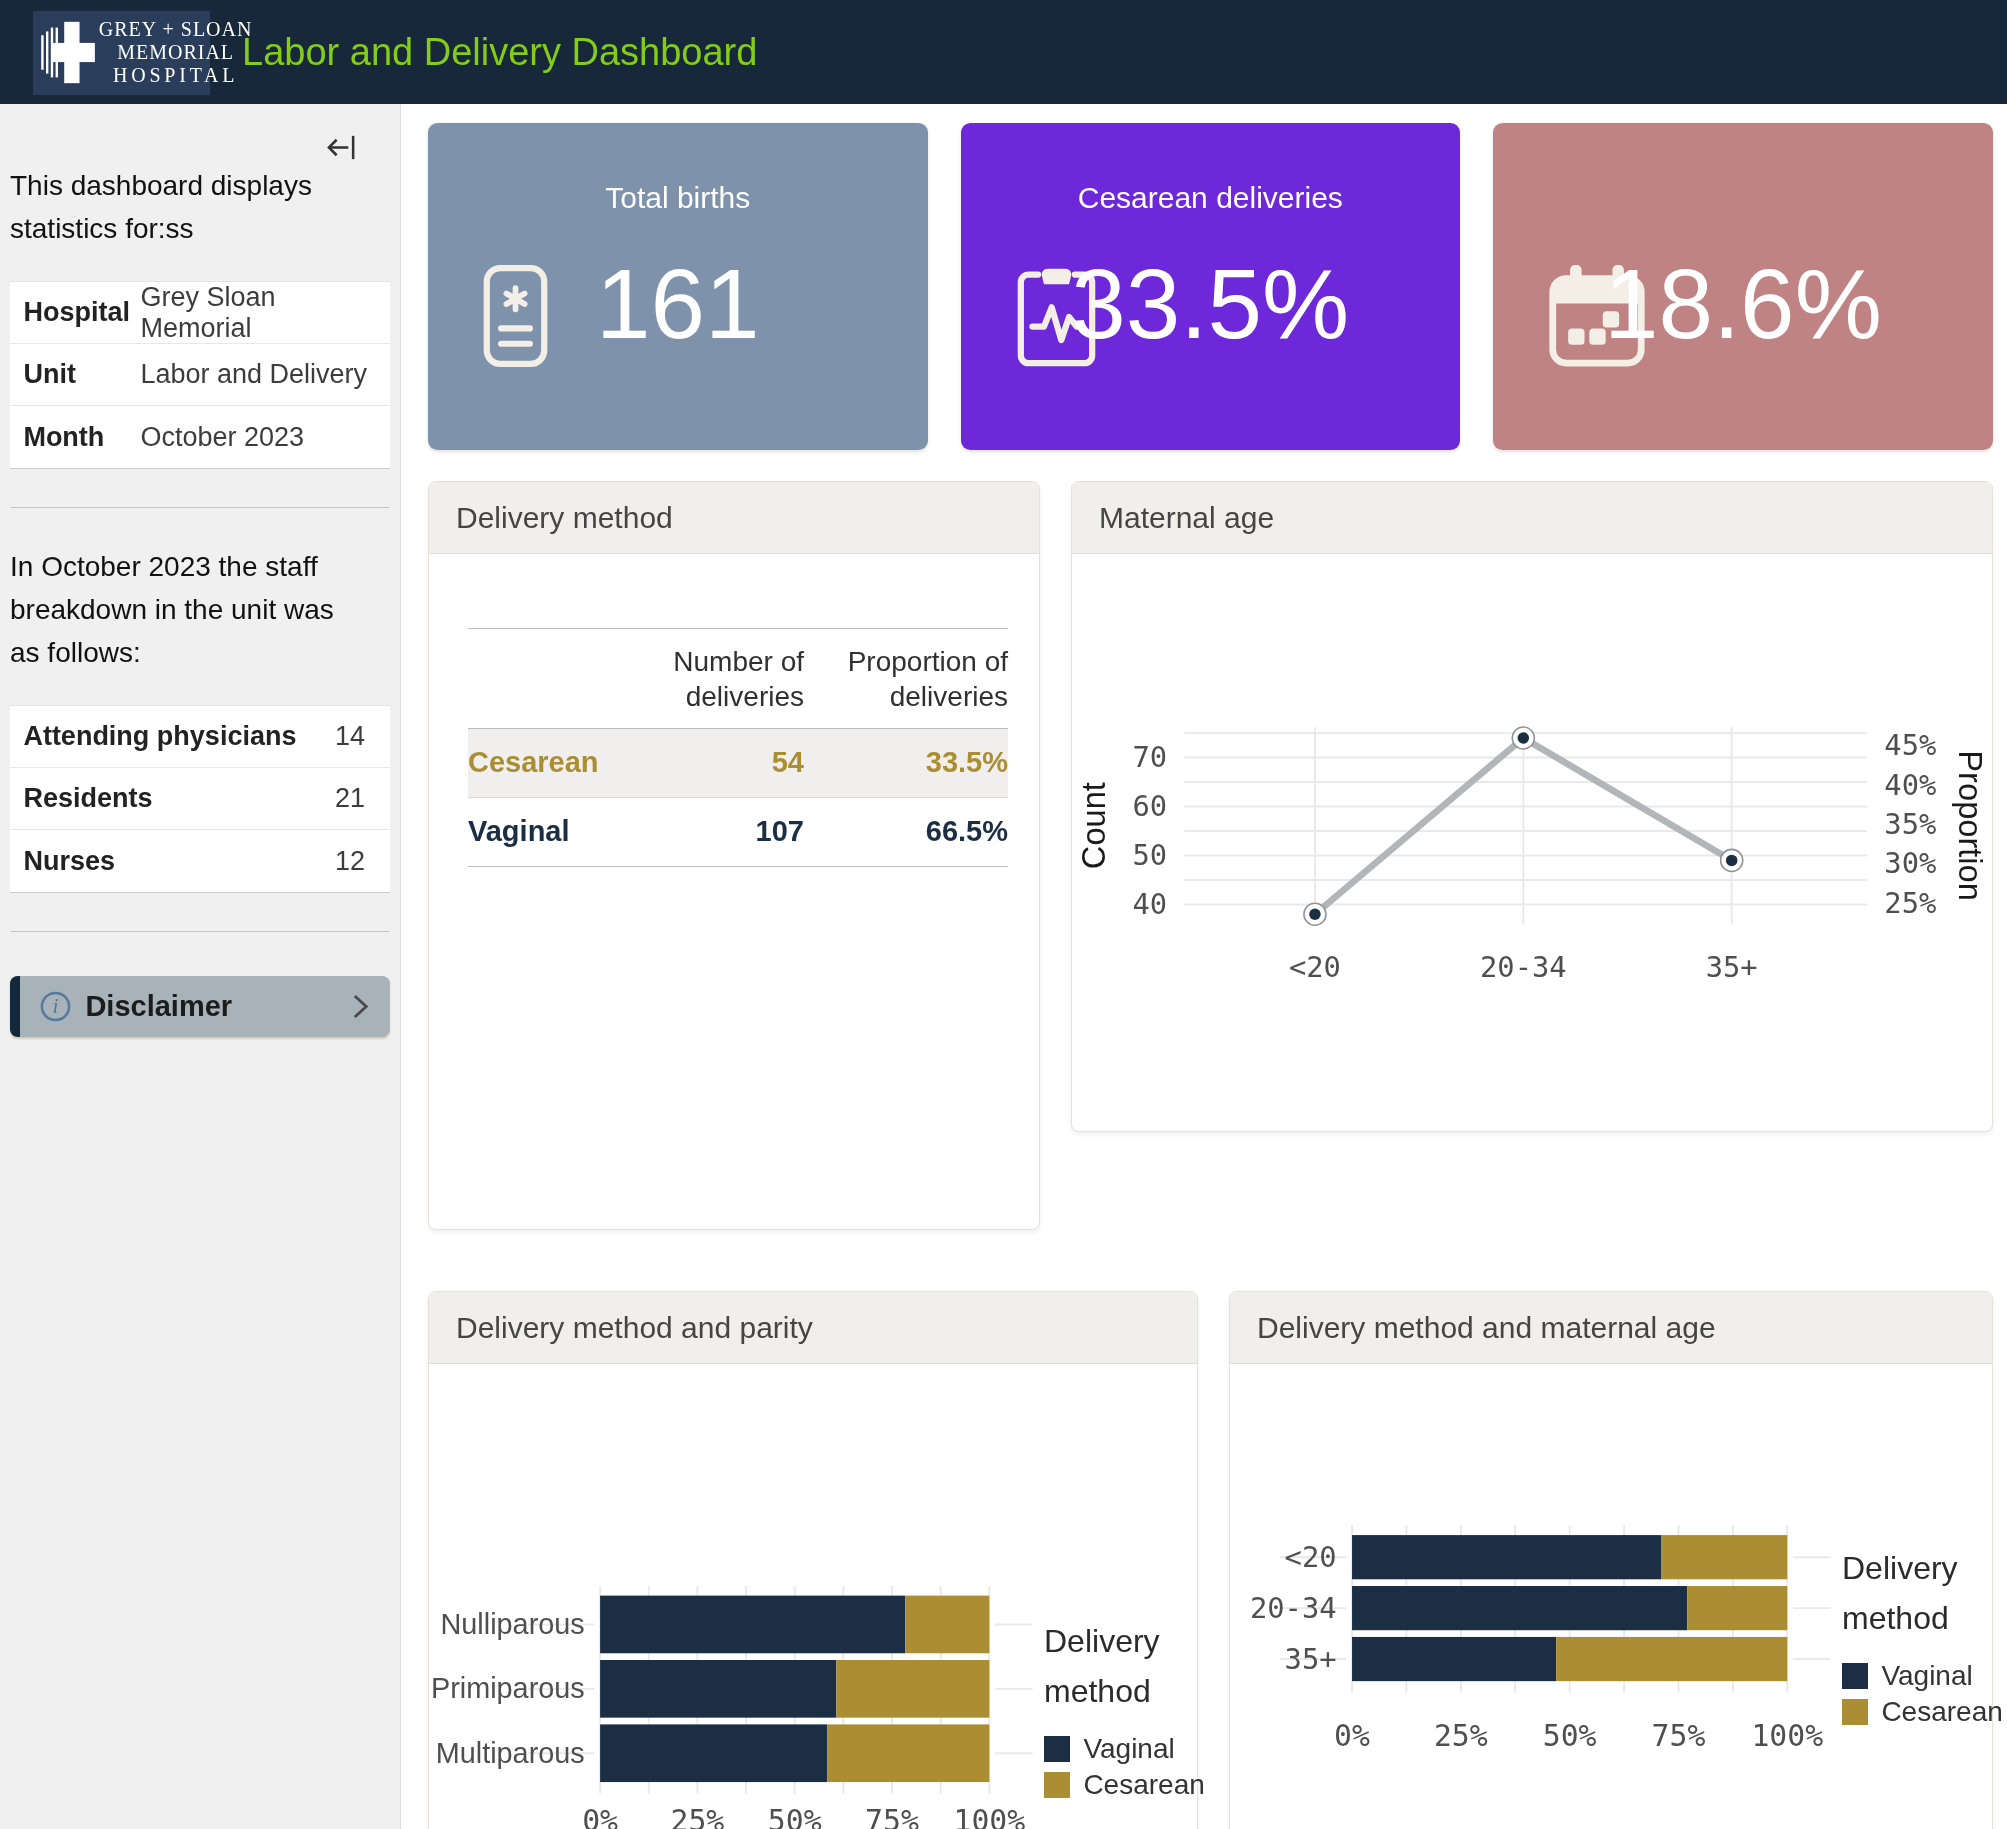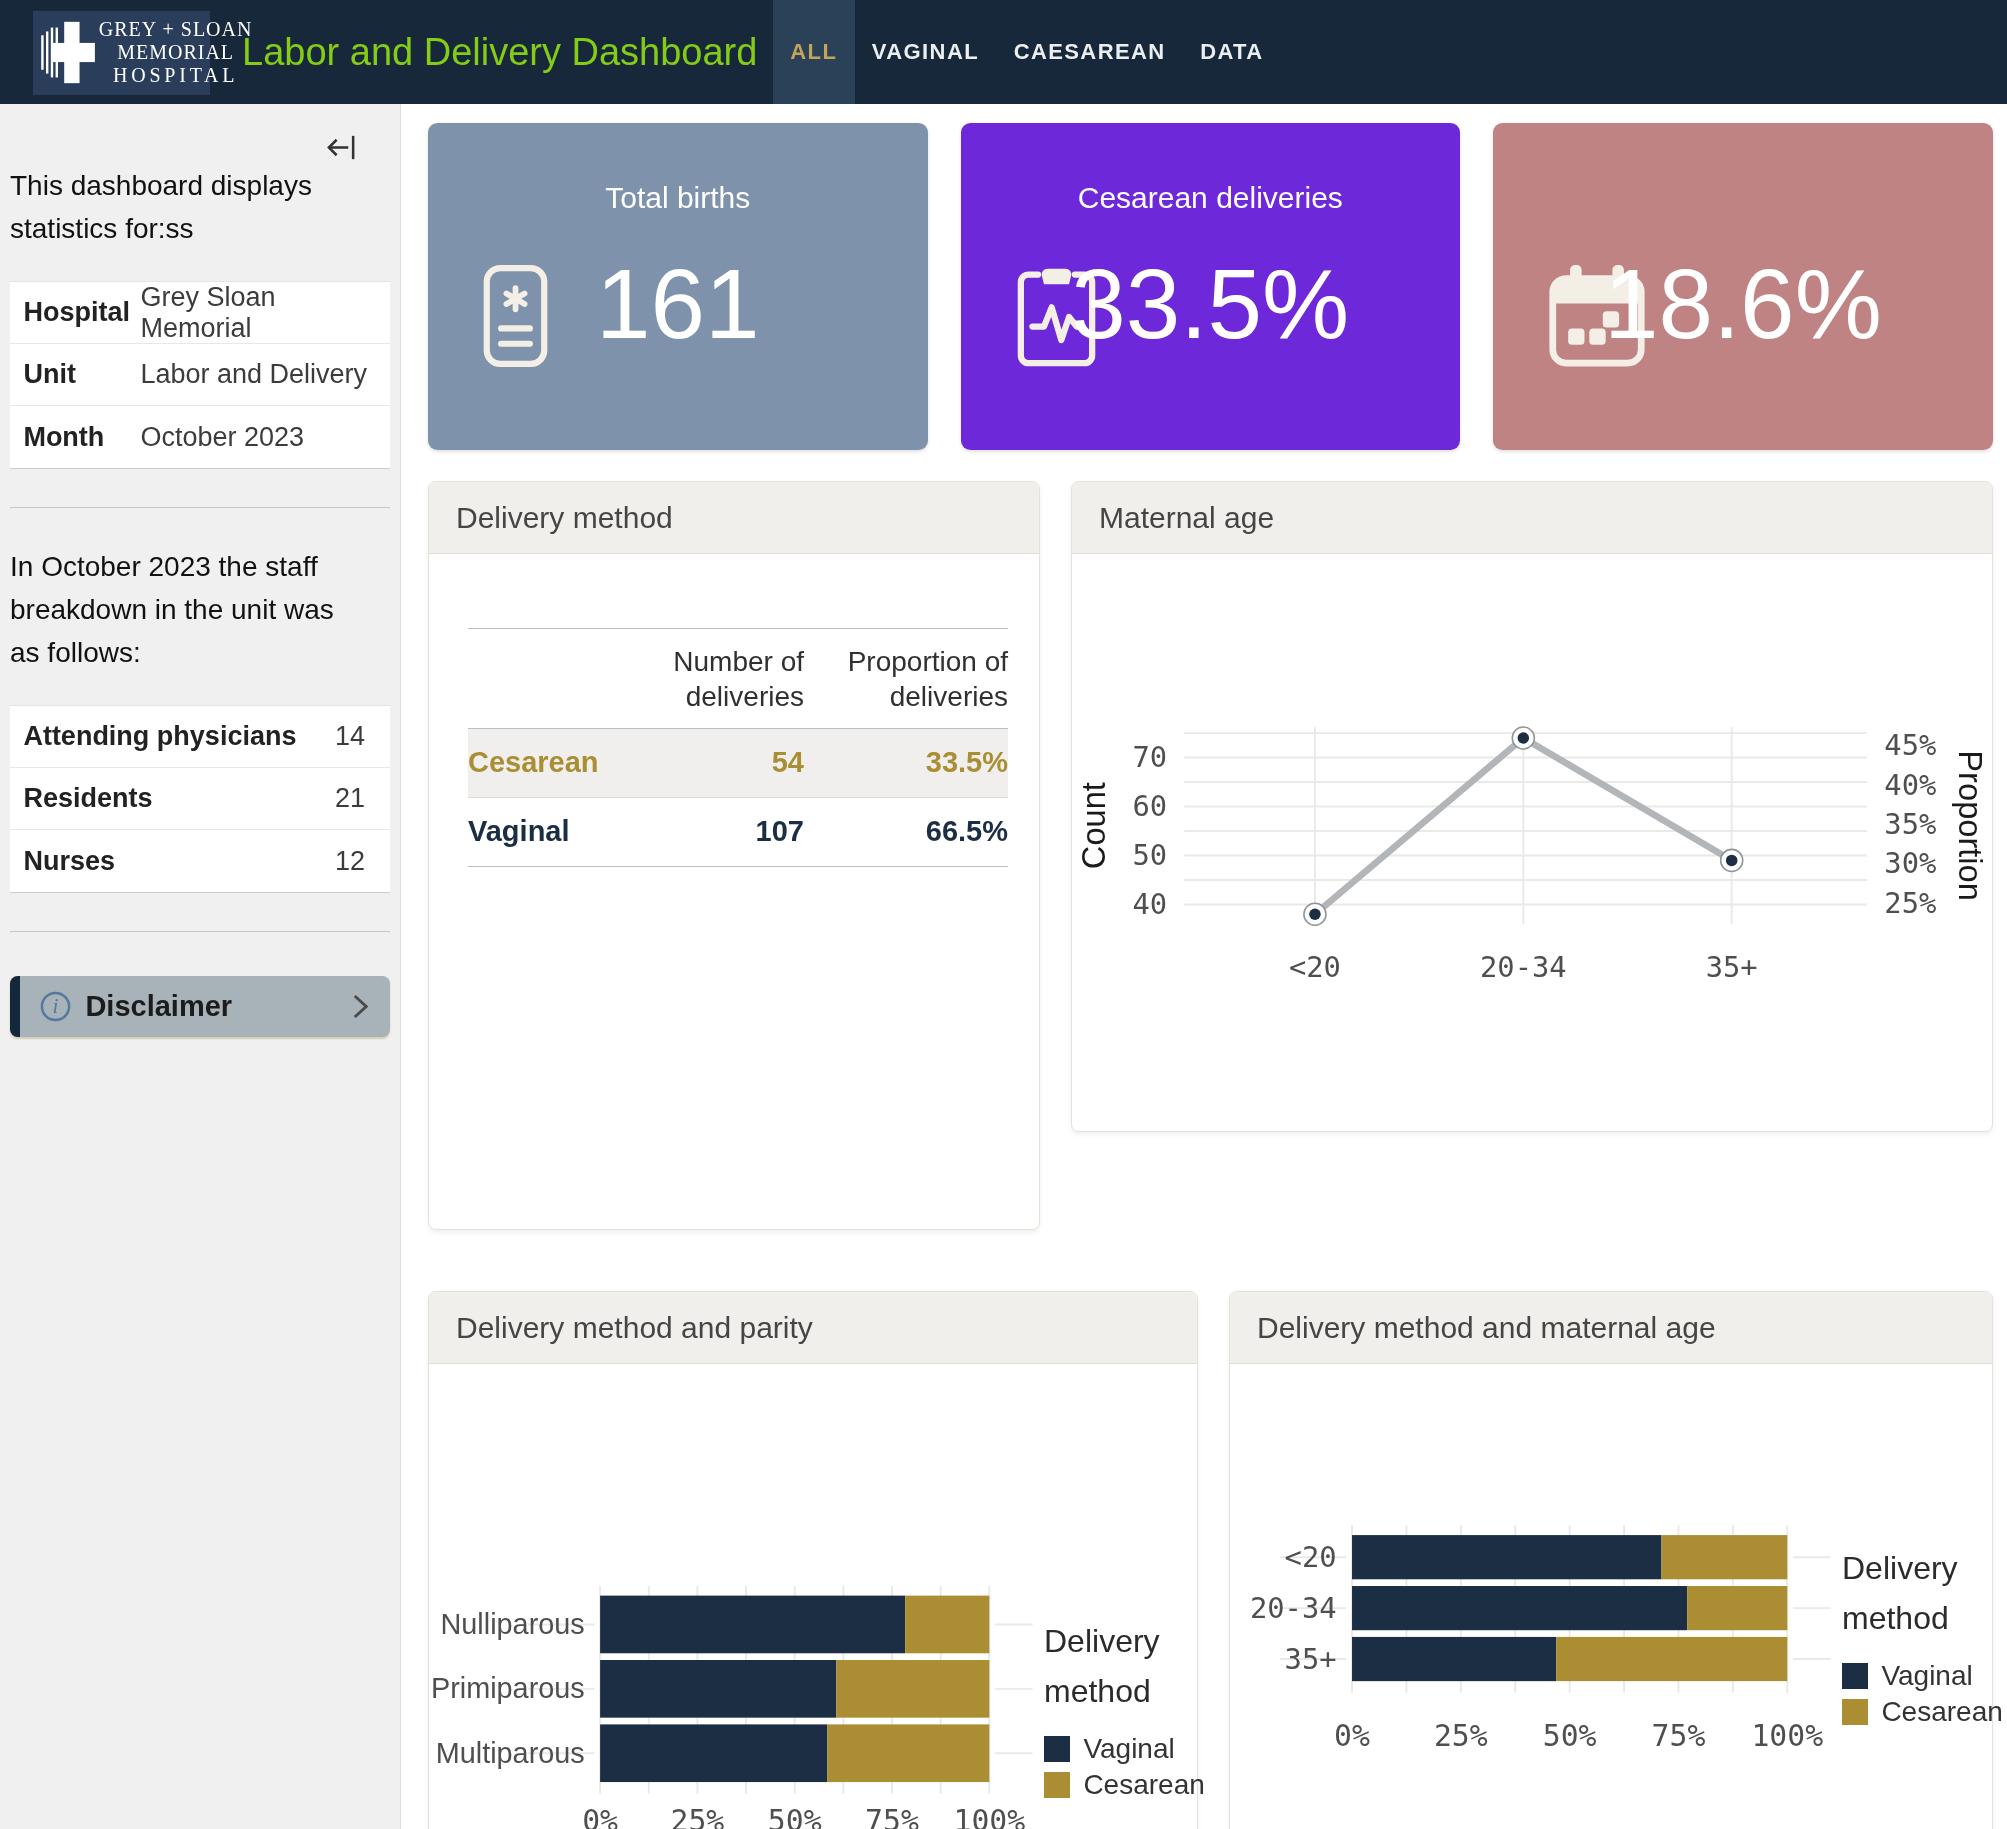--- a/index.html
+++ b/index.html
@@ -108,26 +108,20 @@
         <rect x="14" y="26" width="44" height="20"></rect>
       </g>
     </svg>
     <div class="logo-text">
       <div class="l1">GREY + SLOAN</div>
       <div class="l2">MEMORIAL</div>
       <div class="l3">HOSPITAL</div>
     </div>
   </div>
   <div class="nav-title">Labor and Delivery Dashboard</div>
-  <div class="nav-tabs">
-    <div class="nav-tab active">ALL</div>
-    <div class="nav-tab">VAGINAL</div>
-    <div class="nav-tab">CAESAREAN</div>
-    <div class="nav-tab">DATA</div>
-  </div>
 </div>
 
 <div class="sidebar">
   <div class="collapse-btn">
     <svg width="33" height="33" viewBox="0 0 34 34" fill="none" stroke="#333333" stroke-width="2.6">
       <line x1="4" y1="17" x2="24" y2="17"></line>
       <polyline points="12,9 4,17 12,25"></polyline>
       <line x1="29" y1="5" x2="29" y2="29"></line>
     </svg>
   </div>

